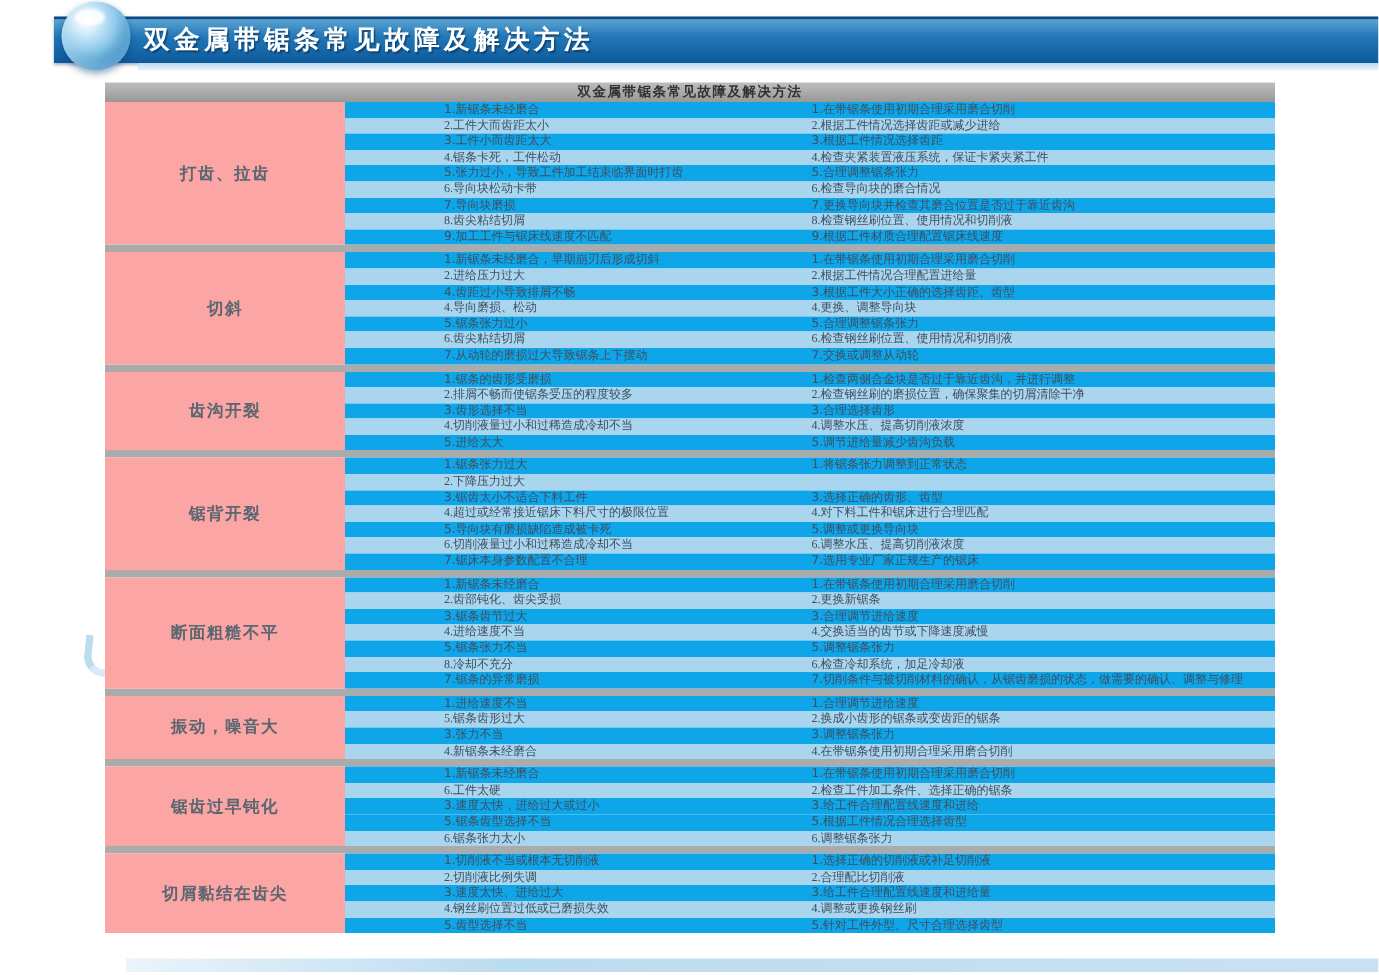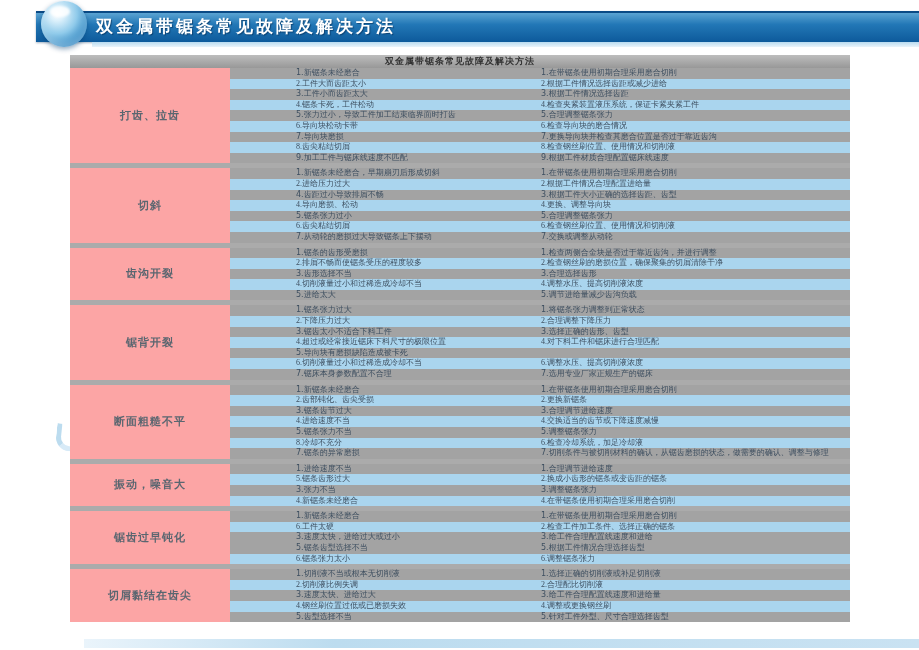--- a/index.html
+++ b/index.html
@@ -51,21 +51,21 @@
     font-size:9px;font-weight:bold;color:#333333;letter-spacing:1px;
   }
   .section{display:flex;}
   .cat{
     width:160px;background:#fca5a5;
     display:flex;align-items:center;justify-content:center;
     font-size:11px;font-weight:bold;color:#5a6670;letter-spacing:1px;white-space:nowrap;
   }
   .rows{width:620px;}
   .row{display:flex;height:10.6px;}
-  .row.light{background:#a3a3a3;}
+  .row.light{background:#0ea5e9;}
   .row.dark{background:#aad5ee;font-family:Liberation Serif, serif;}
   .cause{width:305px;padding-left:66px;}
   .solution{width:315px;padding-left:6px;}
   .cause,.solution{
     box-sizing:border-box;font-size:8px;line-height:10.6px;color:#3e4f60;
     white-space:nowrap;overflow:hidden;
   }
   .separator{height:5px;background:#ababab;}
 </style>
 </head>
@@ -188,32 +188,32 @@
       <div class="separator"></div>
       <div class="section">
         <div class="cat">锯背开裂</div>
         <div class="rows">
           <div class="row light">
             <div class="cause">1.锯条张力过大</div>
             <div class="solution">1.将锯条张力调整到正常状态</div>
           </div>
           <div class="row dark">
             <div class="cause">2.下降压力过大</div>
-            <div class="solution">2.合理调整下降压力</div>
           </div>
           <div class="row light">
             <div class="cause">3.锯齿太小不适合下料工件</div>
             <div class="solution">3.选择正确的齿形、齿型</div>
           </div>
           <div class="row dark">
             <div class="cause">4.超过或经常接近锯床下料尺寸的极限位置</div>
             <div class="solution">4.对下料工件和锯床进行合理匹配</div>
           </div>
           <div class="row light">
             <div class="cause">5.导向块有磨损缺陷造成被卡死</div>
+            <div class="solution">5.调整或更换导向块</div>
           </div>
           <div class="row dark">
             <div class="cause">6.切削液量过小和过稀造成冷却不当</div>
             <div class="solution">6.调整水压、提高切削液浓度</div>
           </div>
           <div class="row light">
             <div class="cause">7.锯床本身参数配置不合理</div>
             <div class="solution">7.选用专业厂家正规生产的锯床</div>
           </div>
         </div>

